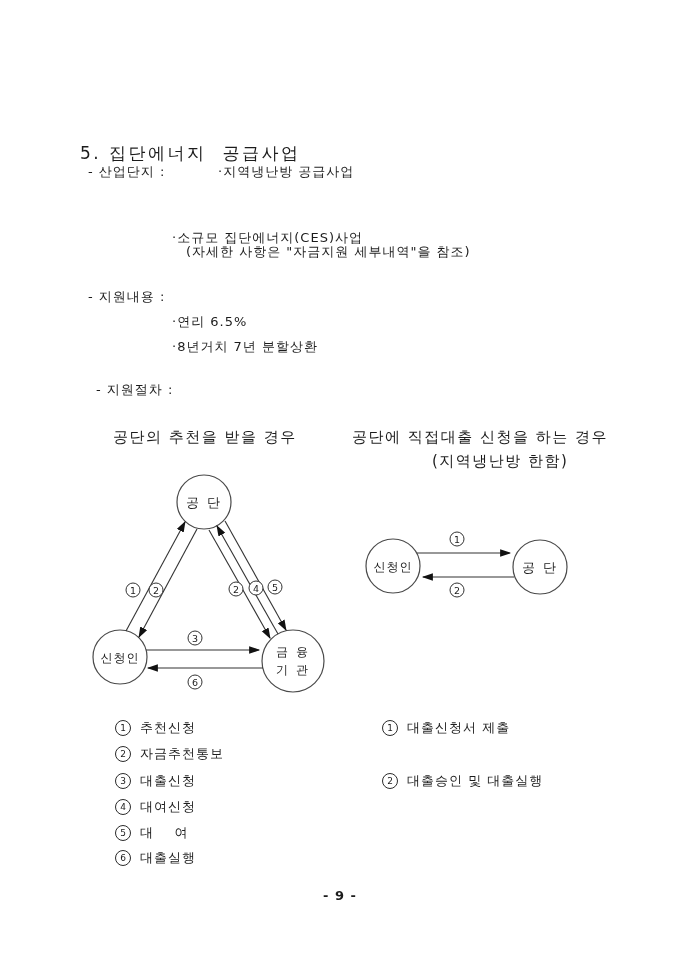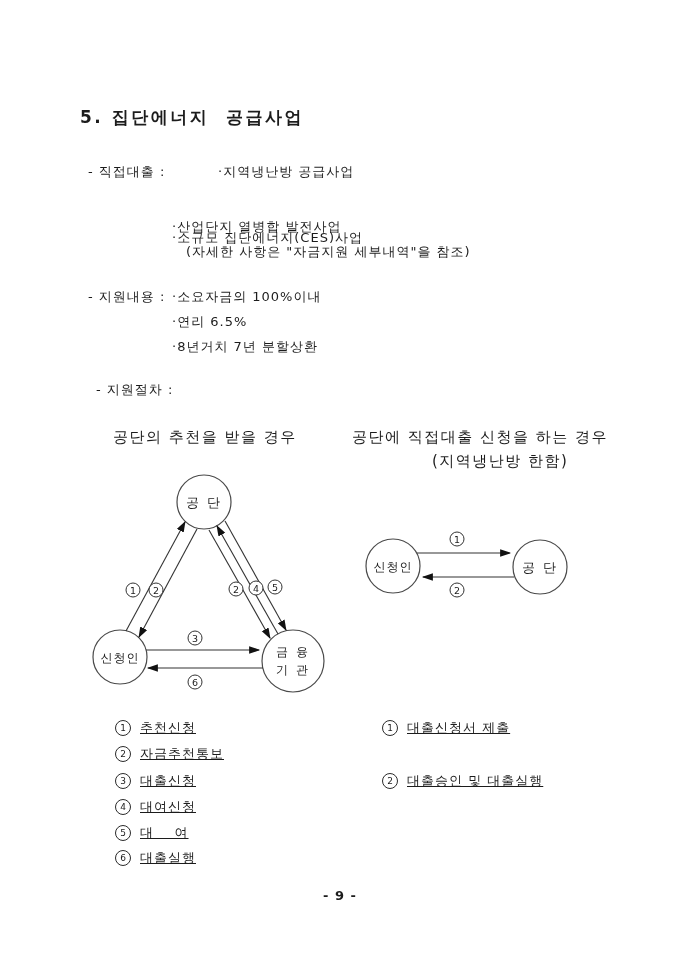--- a/index.html
+++ b/index.html
@@ -2,54 +2,52 @@
 <html><head>
 <meta charset="utf-8">
 <style>
   html,body { margin:0; padding:0; background:#9a9a9a; }
   .page {
     position:relative; width:680px; height:962px; margin:0 auto;
     background:#ffffff; overflow:hidden;
     font-family:"DejaVu Sans", sans-serif; color:#1c1c1c;
   }
   .t { position:absolute; white-space:pre; font-size:13px; letter-spacing:1px; }
-  .title { font-size:17px; font-weight:bold; letter-spacing:2.5px; }
+  .title { font-size:17px; font-weight:normal; letter-spacing:2.5px;margin-top:36px; }
   .dg-title { font-size:15px; letter-spacing:1.5px; }
   .legend-row { position:absolute; display:flex; align-items:center; gap:9px; }
   .cnum {
     width:14px; height:14px; border:1px solid #2b2b2b; border-radius:50%;
     font-size:9px; line-height:14px; text-align:center; flex:0 0 auto;
     display:flex; align-items:center; justify-content:center;
   }
-  .ltext { font-size:13px; letter-spacing:1px; white-space:pre;text-decoration:underline; }
+  .ltext { font-size:13px; letter-spacing:1px; white-space:pre; }
   .pageno { position:absolute; left:0; width:680px; text-align:center;
     font-size:13px; font-weight:bold; letter-spacing:1px; }
   svg { position:absolute; overflow:visible; }
   svg text { font-family:"DejaVu Sans", sans-serif; fill:#1c1c1c; }
   .node-circle { fill:#ffffff; stroke:#4a4a4a; stroke-width:1.2; }
   .flow-line { stroke:#333333; stroke-width:1.1; fill:none; }
   .lbl-circle { fill:#ffffff; stroke:#333333; stroke-width:1; }
   .lbl-num { font-size:9.5px; }
   .node-label { font-size:13px; letter-spacing:2px; text-anchor:middle; }
 </style>
 </head>
 <body>
 
 <div class="page">
 
   <div class="t title" style="left:80px; top:106px;">5. 집단에너지  공급사업</div>
 
-  <div class="t" style="left:88px; top:163px;">- 직접대출 :</div>
+  <div class="t" style="left:88px; top:163px;">- 산업단지 :</div>
   <div class="t" style="left:170px; top:163px;margin-left:48px;">·지역냉난방 공급사업</div>
   <div class="t" style="left:172px; top:191px;margin-top:38px;">·소규모 집단에너지(CES)사업</div>
-  <div class="t" style="left:172px; top:218px;">·산업단지 열병합 발전사업</div>
   <div class="t" style="left:186px; top:243px;">(자세한 사항은 "자금지원 세부내역"을 참조)</div>
 
   <div class="t" style="left:88px; top:288px;">- 지원내용 :</div>
-  <div class="t" style="left:172px; top:288px;">·소요자금의 100%이내</div>
   <div class="t" style="left:172px; top:313px;">·연리 6.5%</div>
   <div class="t" style="left:172px; top:338px;">·8년거치 7년 분할상환</div>
 
   <div class="t" style="left:96px; top:381px;">- 지원절차 :</div>
 
   <div class="t dg-title" style="left:113px; top:428px;">공단의 추천을 받을 경우</div>
   <div class="t dg-title" style="left:352px; top:428px;text-align:center;">공단에 직접대출 신청을 하는 경우</div>
   <div class="t dg-title" style="left:432px; top:452px;">(지역냉난방 한함)</div>
 
   <svg style="left:60px; top:460px;" width="300" height="260" viewBox="0 0 300 260">

